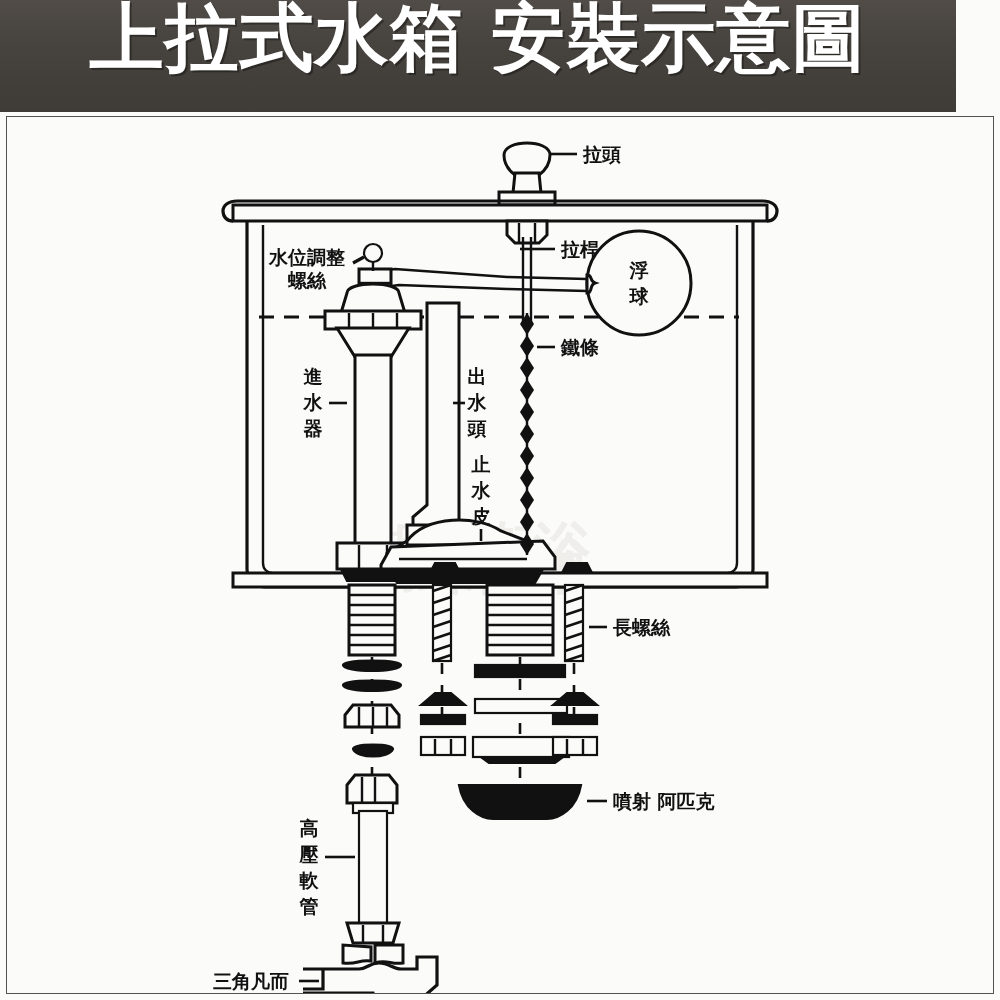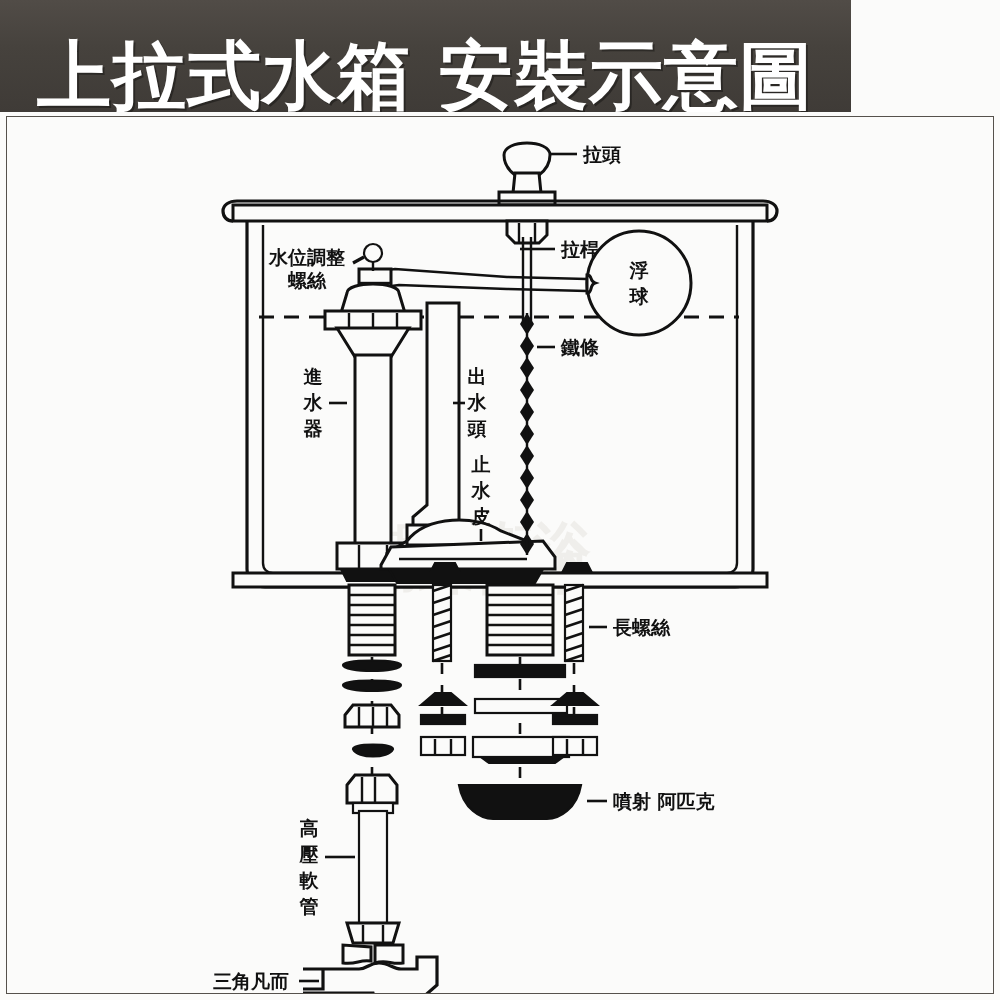--- a/index.html
+++ b/index.html
@@ -16,25 +16,25 @@
   #page {
     position: relative;
     width: 1000px;
     height: 1000px;
     background: #fbfbfa;
   }
   
   #banner {
     position: absolute;
     left: 0; top: 0;
-    width: 851px;
+    width: 956px;
     height: 112px;
     background: linear-gradient(180deg, #514c47 0%, #46423d 42%, #3f3b37 100%);
     display: flex;
-    align-items: flex-end;
+    align-items: flex-start;
     justify-content: center;
     overflow: hidden;
   }
   #banner-title {
     color: #ffffff;
     font-size: 74px;
     line-height: 1;
     font-weight: 700;
     letter-spacing: 1px;
     white-space: nowrap;

